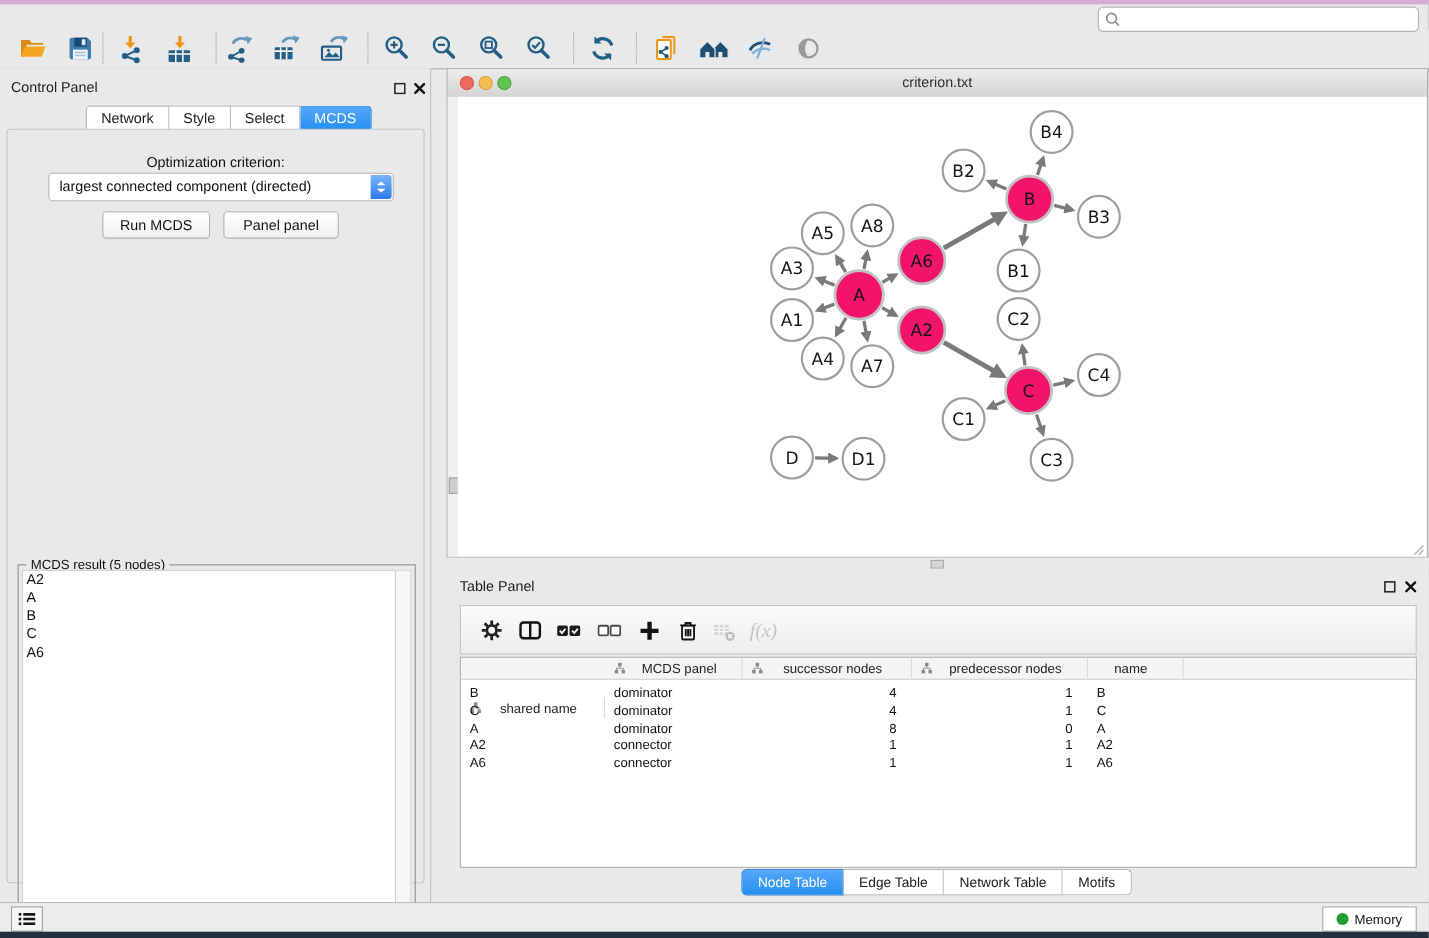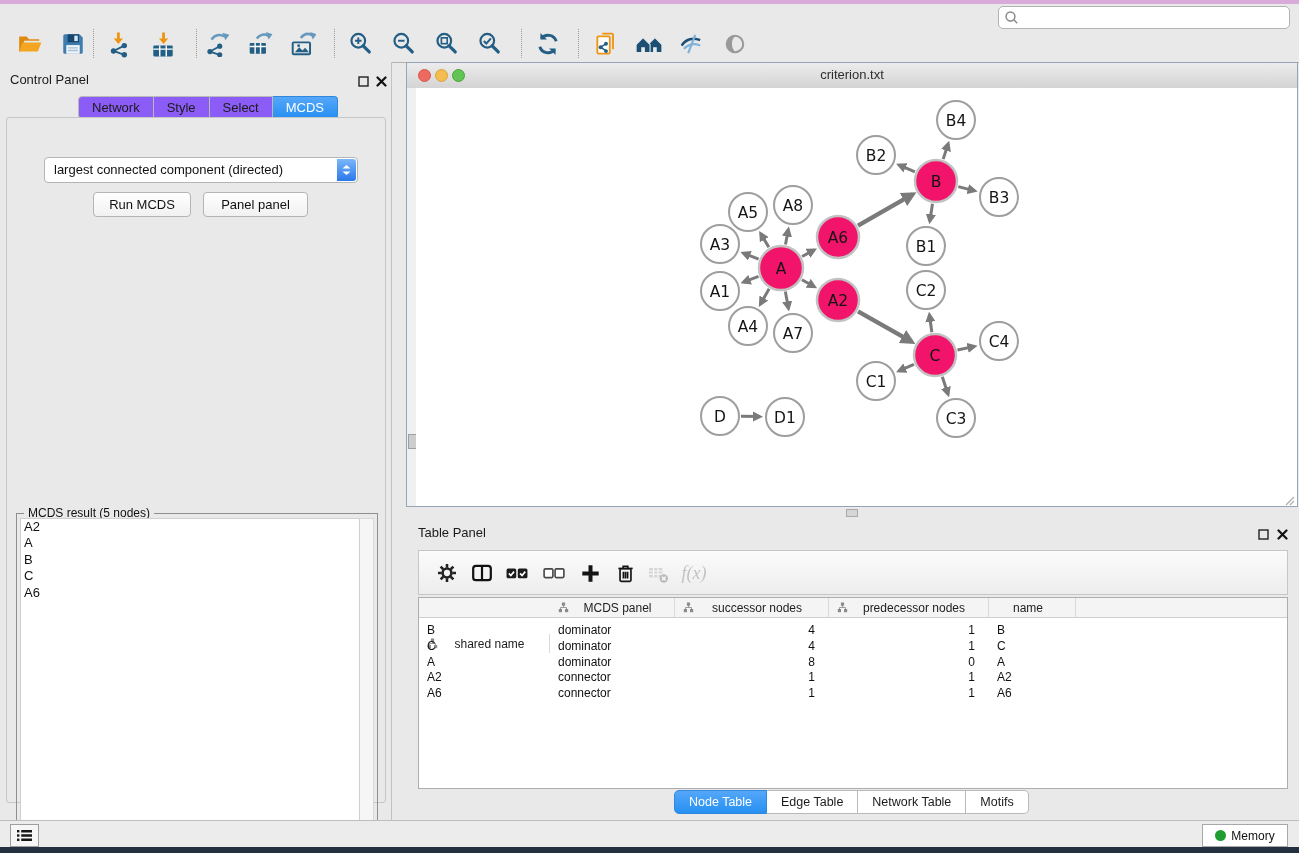--- a/index.html
+++ b/index.html
@@ -26,21 +26,21 @@
   #search-wrap{left:998px;top:6px;width:292px;height:23px;}
   #search-input{width:100%;height:100%;box-sizing:border-box;border:1px solid #b3b3b3;
         border-radius:5px;padding:0 6px 0 24px;font-size:13px;background:#fff;outline:none;
         font-family:"Liberation Sans",sans-serif;}
   #search-icon{position:absolute;left:6px;top:4px;}
   
   #control-panel{left:0;top:62px;width:391px;height:758px;background:#e9e9e9;
                  border-right:1px solid #c2c2c2;}
   .panel-title{font-size:13px;color:#1b1b1b;}
   #cp-tabs{position:absolute;left:78px;top:34px;height:21px;display:flex;}
-  .cp-tab{height:21px;line-height:21px;padding:0 13px;font-size:13px;background:#8b5cf6;
+  .cp-tab{height:21px;line-height:21px;padding:0 13px;font-size:13px;background:#ffffff;
           border:1px solid #b9b9b9;border-left:none;color:#1b1b1b;text-align:center;}
   .cp-tab.first{border-left:1px solid #b9b9b9;border-radius:4px 0 0 4px;}
   .cp-tab.last{border-radius:0 4px 4px 0;}
   .cp-tab.active{background:linear-gradient(#55a7f8,#2590f2);color:#fff;border-color:#2f88dd;}
   #cp-content{position:absolute;left:6px;top:55px;width:378px;height:684px;
               border:1px solid #c6c6c6;border-radius:3px;background:#e9e9e9;}
   #opt-label{width:100%;text-align:center;top:22px;font-size:13px;color:#111;}
   #mcds-dropdown{left:37px;top:39px;width:312px;height:24px;background:#fff;
                  border:1px solid #b5b5b5;border-radius:4px;}
   #mcds-dropdown .dd-text{position:absolute;left:9px;top:4px;font-size:13px;color:#111;white-space:nowrap;}
@@ -273,20 +273,21 @@
         </svg></span>
 
     <div id="cp-tabs">
         <div class="cp-tab first">Network</div>
         <div class="cp-tab">Style</div>
         <div class="cp-tab">Select</div>
         <div class="cp-tab last active">MCDS</div>
       </div>
 
     <div id="cp-content">
+      <div class="abs" id="opt-label">Optimization criterion:</div>
 
       <div class="abs" id="mcds-dropdown">
         <span class="dd-text">largest connected component (directed)</span>
         <span id="dd-stepper">
           <svg width="11" height="12" viewBox="0 0 11 12">
               <path d="M1.5 4.5L5.5 1l4 3.5z" fill="#fff"></path>
               <path d="M1.5 7.5l4 3.5 4-3.5z" fill="#fff"></path>
             </svg>
         </span>
       </div>

